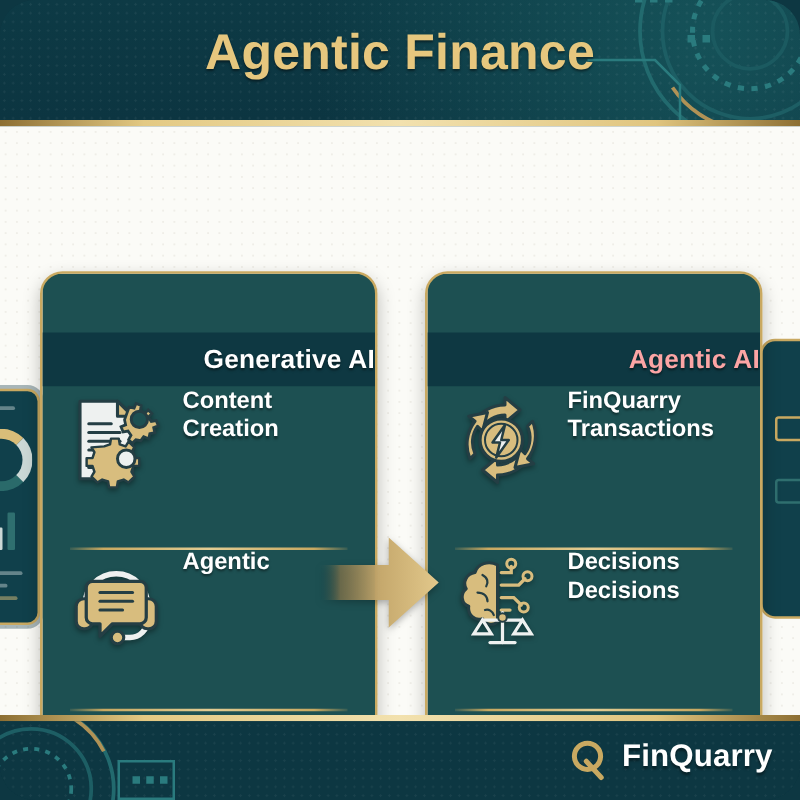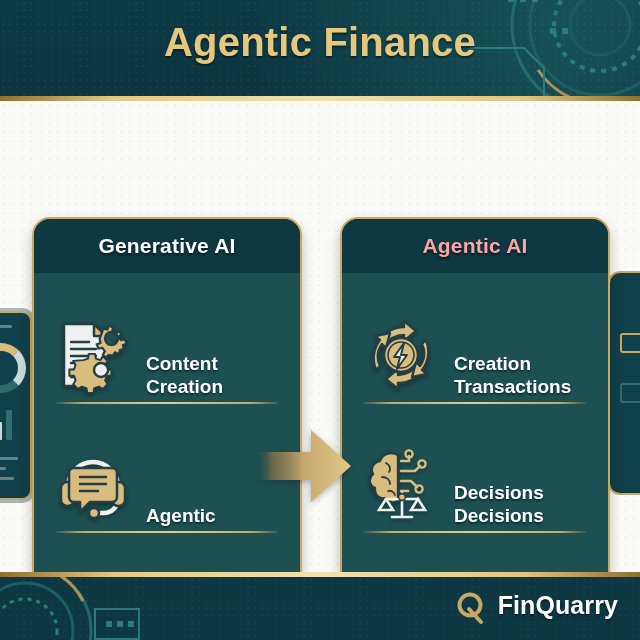--- a/index.html
+++ b/index.html
@@ -1,21 +1,21 @@
 <!DOCTYPE html>
 <html><head>
 <meta charset="utf-8">
 <style>
   html,body{margin:0;padding:0;}
   body{
     width:640px;height:640px;overflow:hidden;
     font-family:"Liberation Sans", sans-serif;
     background:#0d3742;
   }
-  #stage{position:relative;width:640px;height:640px;overflow:hidden;background:#0d3742;}
+  #stage{position:relative;width:640px;height:640px;overflow:hidden;background:#0d3742;border-radius:28px;}
 
   
   .deco{position:absolute;pointer-events:none;}
 
   
   .header-band{
     position:absolute;left:0;top:0;width:640px;height:96px;
     background:
       radial-gradient(circle at 88% 30%, rgba(23,86,92,.85) 0%, rgba(13,55,66,0) 55%),
       linear-gradient(180deg,#0d3a45 0%,#0c3541 100%);
@@ -82,35 +82,35 @@
   
   .panel{
     position:absolute;top:116px;width:266px;height:441px;
     border:2px solid #c9a961;border-radius:18px;overflow:hidden;
     background:linear-gradient(180deg,#1d5052 0%,#1d5052 100%);
     box-shadow:0 6px 14px rgba(0,0,0,.25);
   }
   .panel.left{left:32px;}
   .panel.right{left:340px;}
   .panel-head{
-    height:54px;width:100%;
+    height:43px;width:100%;
     background:#0e3842;
-    display:flex;align-items:center;justify-content:center;
+    display:flex;align-items:center;justify-content:flex-end;margin-top:47px;
   }
   .panel-head .ptitle{
     font-size:21px;font-weight:bold;letter-spacing:.2px;
     text-shadow:0 2px 2px rgba(0,0,0,.5);
   }
   .panel.left .ptitle{color:#ffffff;}
   .panel.right .ptitle{color:#fca5a5;}
   .panel-body{position:relative;height:387px;}
 
   .item{
     position:relative;height:129px;
-    display:flex;align-items:flex-end;gap:10px;
+    display:flex;align-items:flex-start;gap:10px;
     padding:0 14px 4px 16px;box-sizing:border-box;
   }
   .item + .item::before{
     content:"";position:absolute;left:22px;right:22px;top:0;height:2px;
     background:linear-gradient(90deg,rgba(201,169,97,.15) 0%,#c9a961 12%,#e3cd93 50%,#c9a961 88%,rgba(201,169,97,.15) 100%);
   }
   .item-icon{width:86px;height:86px;flex:0 0 86px;position:relative;}
   .item-icon svg{display:block;width:86px;height:86px;
     filter:drop-shadow(0 2px 2px rgba(0,0,0,.35));}
   .item-label{
@@ -296,21 +296,21 @@
                 <path d="M20 30 a30 30 0 0 1 26 -15 l0 -6 12 10 -12 10 0 -6 a22 22 0 0 0 -19 11 z"></path>
                 <path d="M66 56 a30 30 0 0 1 -26 15 l0 6 -12 -10 12 -10 0 6 a22 22 0 0 0 19 -11 z"></path>
                 <path d="M68 28 a30 30 0 0 1 -4 30 l5 4 -15 3 4 -15 4 4 a22 22 0 0 0 2 -22 z"></path>
                 <path d="M18 58 a30 30 0 0 1 4 -30 l-5 -4 15 -3 -4 15 -4 -4 a22 22 0 0 0 -2 22 z"></path>
               </g>
               <circle cx="43" cy="43" r="17" fill="#d8bd7e" stroke="#243e44" stroke-width="2.6"></circle>
               <circle cx="43" cy="43" r="13" fill="none" stroke="#243e44" stroke-width="1.6"></circle>
               <path d="M46 31 l-10 14 h6 l-3 12 10 -14 h-6 z" fill="#eef1f0" stroke="#243e44" stroke-width="2" stroke-linejoin="round"></path>
             </svg>
           </div>
-          <div class="item-label">Creation Transactions</div>
+          <div class="item-label">FinQuarry Transactions</div>
         </div>
 
         <div class="item">
           <div class="item-icon">
             <svg viewBox="0 0 86 86">
               <path d="M40 14 c-7 -4 -16 -1 -18 6 c-7 1 -10 8 -7 13 c-5 4 -4 12 2 14 c-1 7 5 12 11 10 c3 5 9 6 12 2 z" fill="#d8bd7e" stroke="#243e44" stroke-width="2.4" stroke-linejoin="round"></path>
               <g fill="none" stroke="#243e44" stroke-width="1.8" stroke-linecap="round">
                 <path d="M28 22 c4 2 5 6 3 9"></path>
                   <path d="M24 36 c5 0 8 3 8 7"></path>
                 <path d="M30 50 c3 -1 6 1 7 4"></path>

